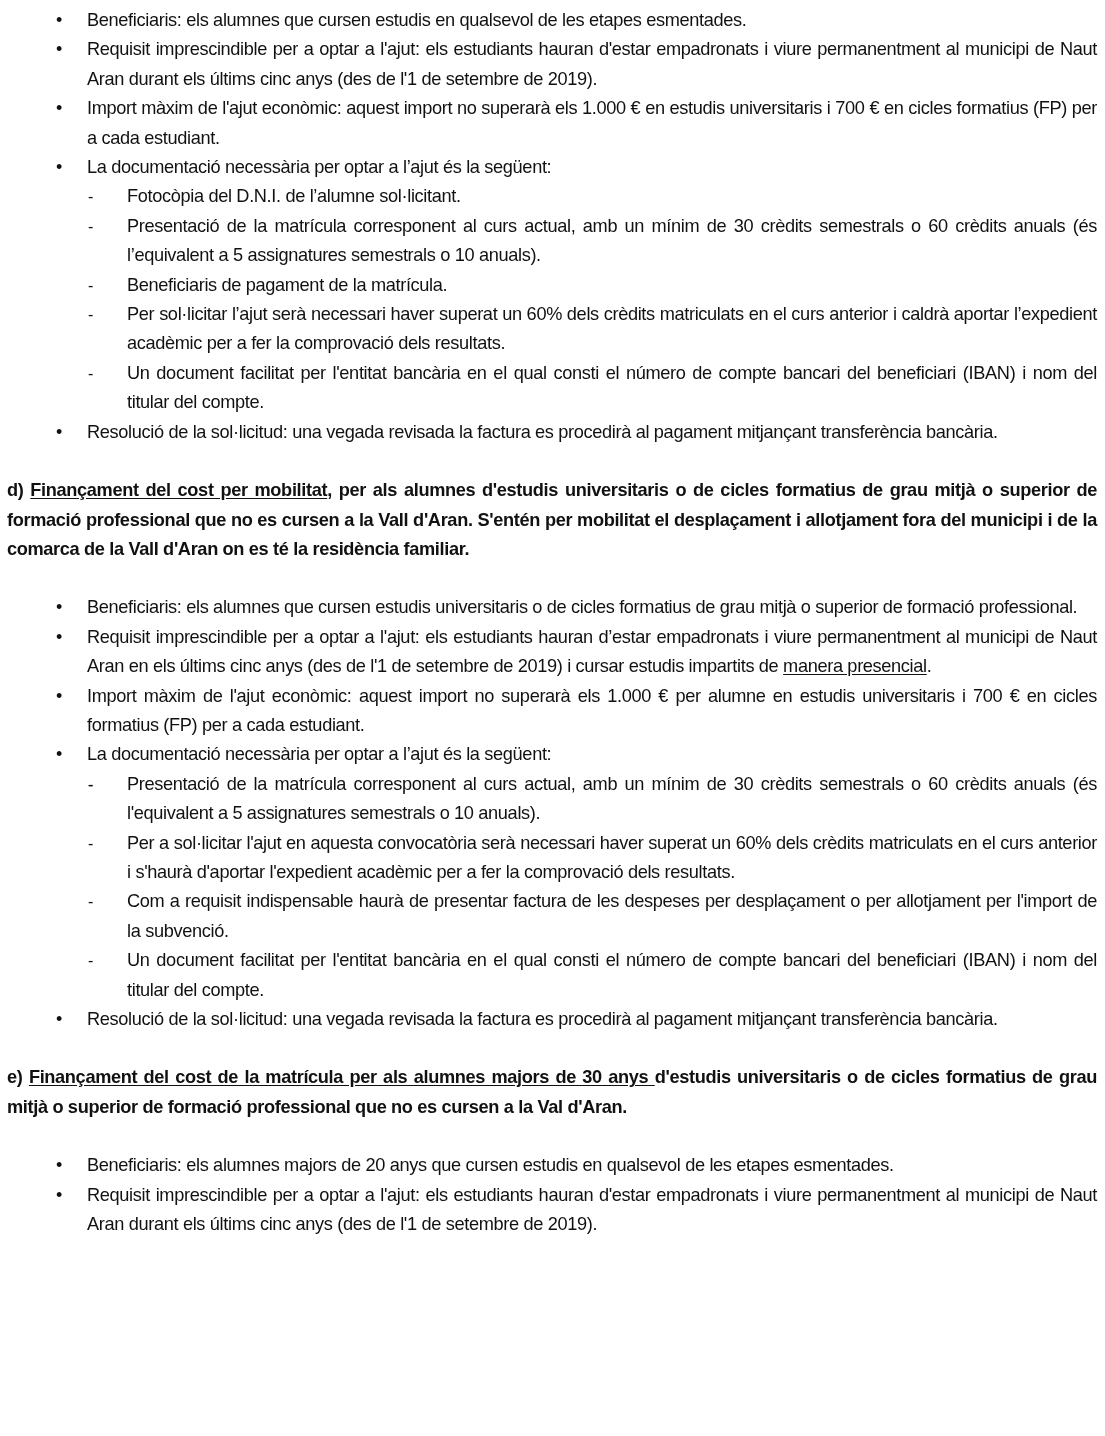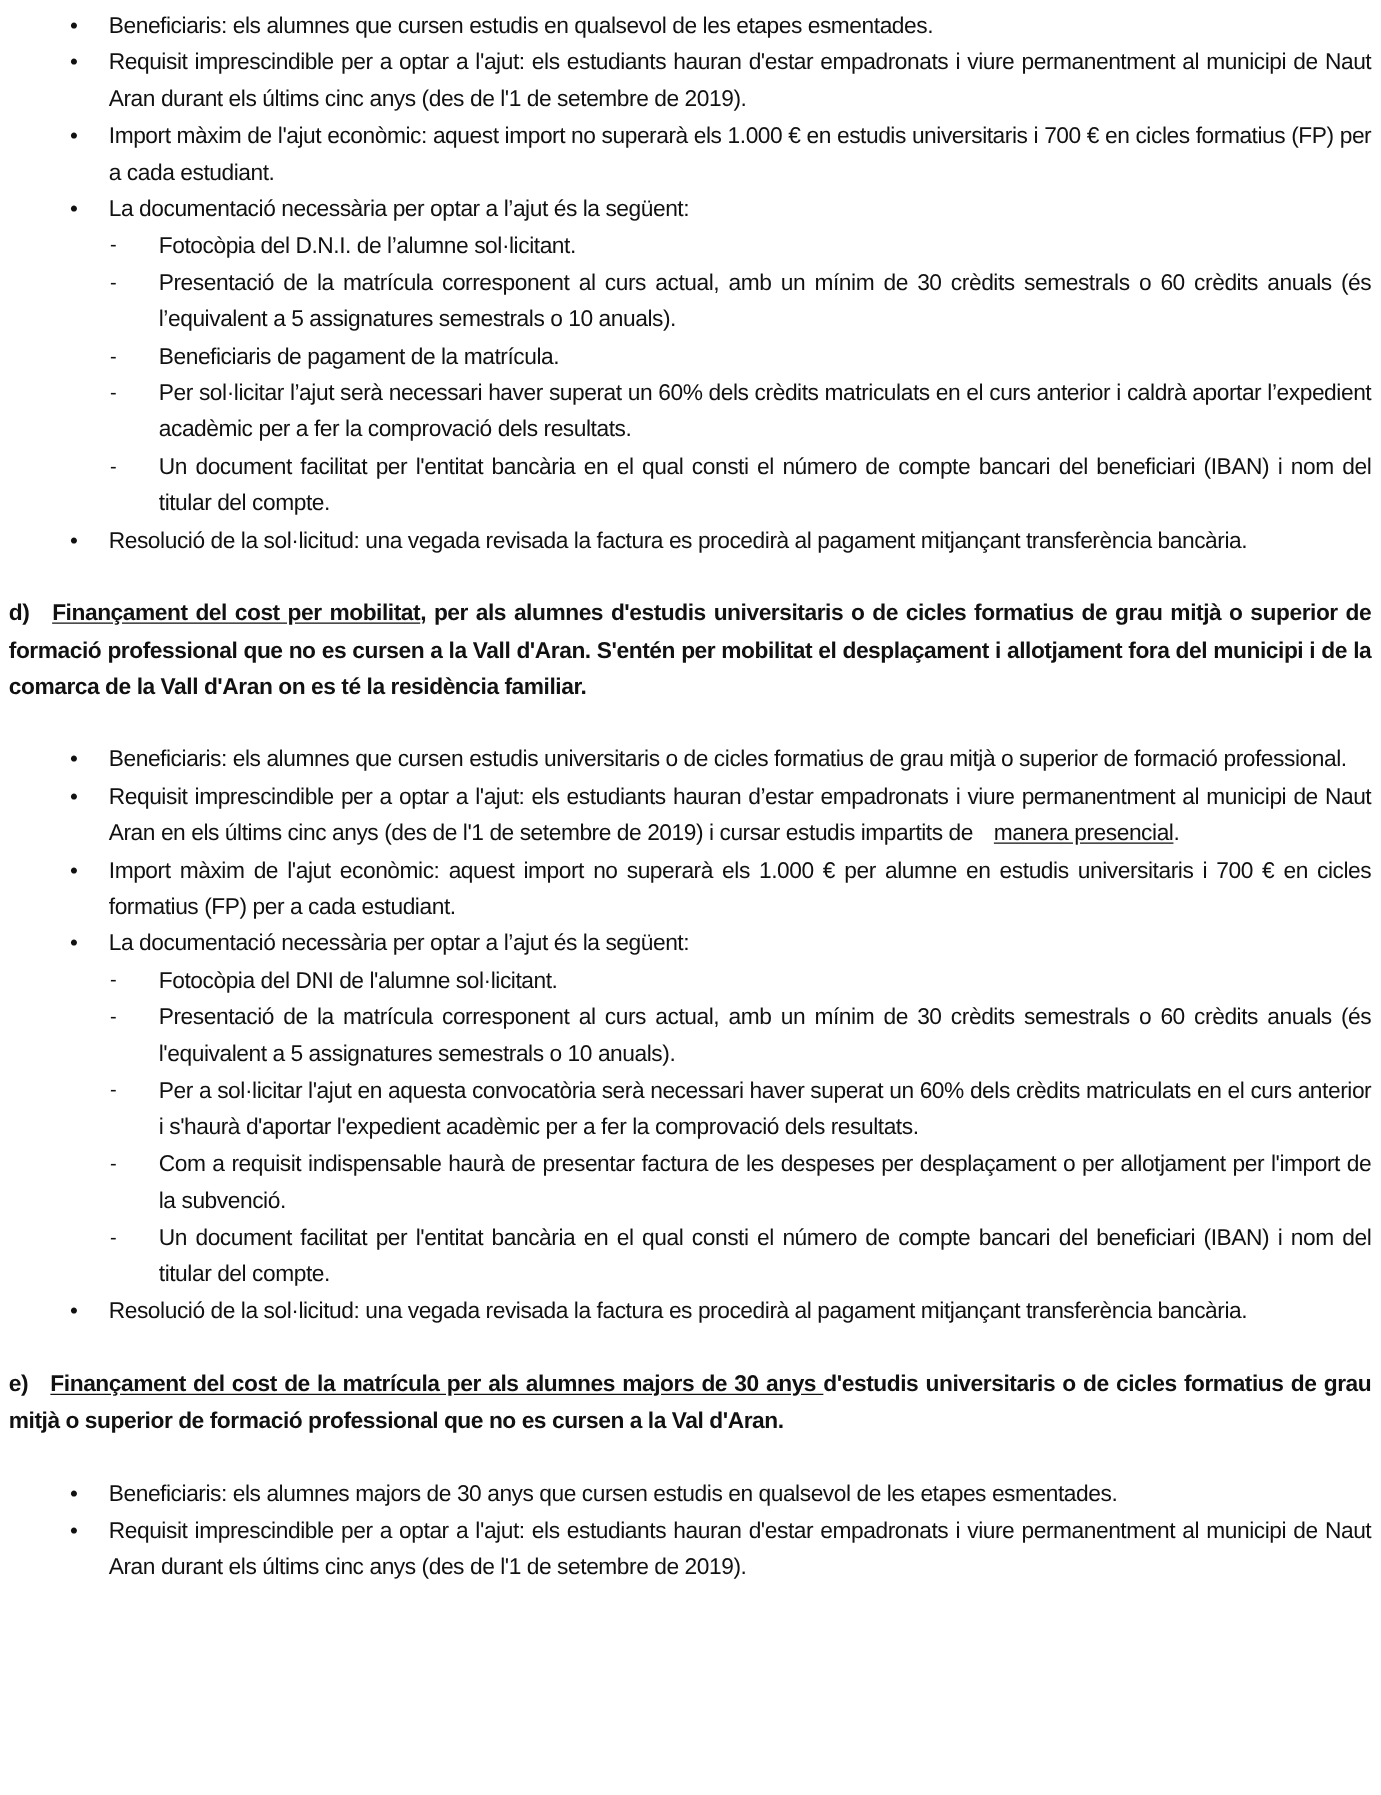--- a/index.html
+++ b/index.html
@@ -16,21 +16,21 @@
   .bullet-item .bullet {
     position: absolute; left: 52px; top: 0; width: 14px; text-align: center; font-size: 18px;
   }
   .dash-item { position: relative; padding-left: 127px; }
   .dash-item .dash { position: absolute; left: 88px; top: 0; font-size: 16px; }
   .heading {
     font-size: 18.2px; line-height: 29.4px; font-weight: bold; text-align: justify;
     letter-spacing: -0.35px; padding-left: 7px;
   }
   b { font-weight: normal; }
-  u { text-underline-offset: 2px; margin-left: 12px; }
+  u { text-underline-offset: 2px; }
   .gap-large { height: 29px; }
 </style>
 </head>
 <body>
 
 <div class="page">
 
   <div>
     <div class="line-block bullet-item">
       <span class="bullet">•</span>
@@ -92,21 +92,20 @@
     <div class="line-block bullet-item">
       <span class="bullet">•</span>
       <b>Import màxim de l'ajut econòmic:</b><span> aquest import no superarà els 1.000 € per alumne en estudis universitaris i 700 € en cicles formatius (FP) per a cada estudiant.</span>
     </div>
     <div class="line-block bullet-item">
       <span class="bullet">•</span>
       <b>La documentació necessària per optar a l’ajut és la següent:</b>
     </div>
     <div class="line-block dash-item">
       <span class="dash">-</span>
-      <span>Fotocòpia del DNI de l'alumne sol·licitant.</span>
     </div>
     <div class="line-block dash-item">
       <span class="dash">-</span>
       <span>Presentació de la matrícula corresponent al curs actual, amb un mínim de 30 crèdits semestrals o 60 crèdits anuals (és l'equivalent a 5 assignatures semestrals o 10 anuals).</span>
     </div>
     <div class="line-block dash-item">
       <span class="dash">-</span>
       <span>Per a sol·licitar l'ajut en aquesta convocatòria serà necessari haver superat un 60% dels crèdits matriculats en el curs anterior i s'haurà d'aportar l'expedient acadèmic per a fer la comprovació dels resultats.</span>
     </div>
     <div class="line-block dash-item">
@@ -125,21 +124,21 @@
 
   <div class="gap-large"></div>
 
   <div>
     <div class="heading">
       <span>e) </span><u>Finançament del cost de la matrícula per als alumnes majors de 30 anys </u><span>d'estudis universitaris o de cicles formatius de grau mitjà o superior de formació professional que no es cursen a la Val d'Aran.</span>
     </div>
     <div class="gap-large"></div>
     <div class="line-block bullet-item">
       <span class="bullet">•</span>
-      <b>Beneficiaris:</b><span> els alumnes majors de 30 anys que cursen estudis en qualsevol de les etapes esmentades.</span>
+      <b>Beneficiaris:</b><span> els alumnes majors de 20 anys que cursen estudis en qualsevol de les etapes esmentades.</span>
     </div>
     <div class="line-block bullet-item">
       <span class="bullet">•</span>
       <b>Requisit imprescindible per a optar a l'ajut:</b><span> els estudiants hauran d'estar empadronats i viure permanentment al municipi de Naut Aran durant els últims cinc anys (des de l'1 de setembre de 2019).</span>
     </div>
   </div>
 
 </div>
 
 </body></html>

